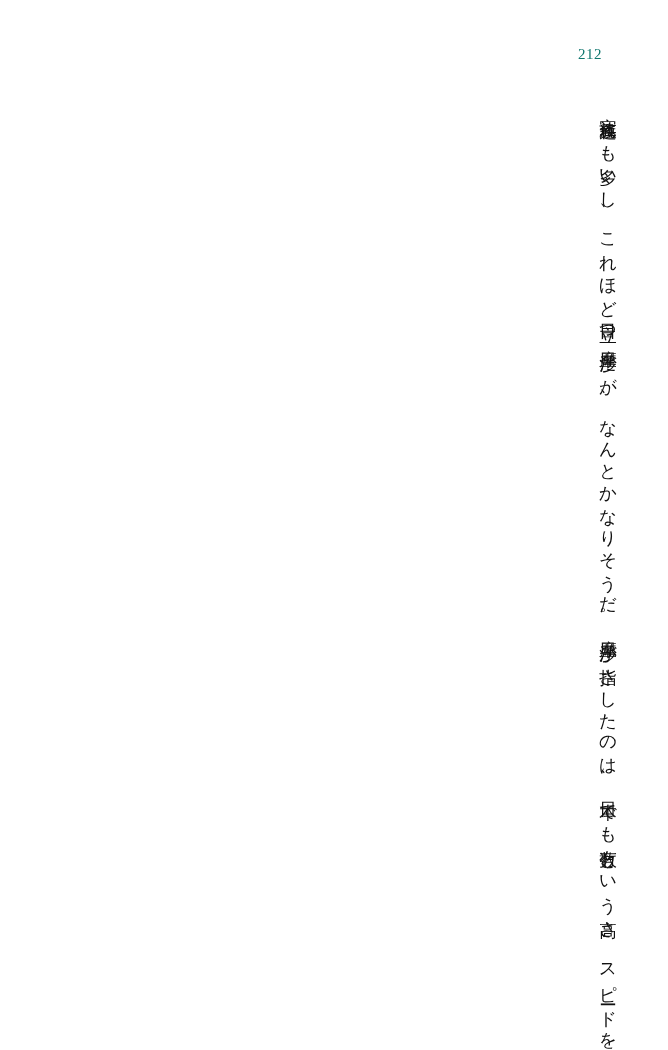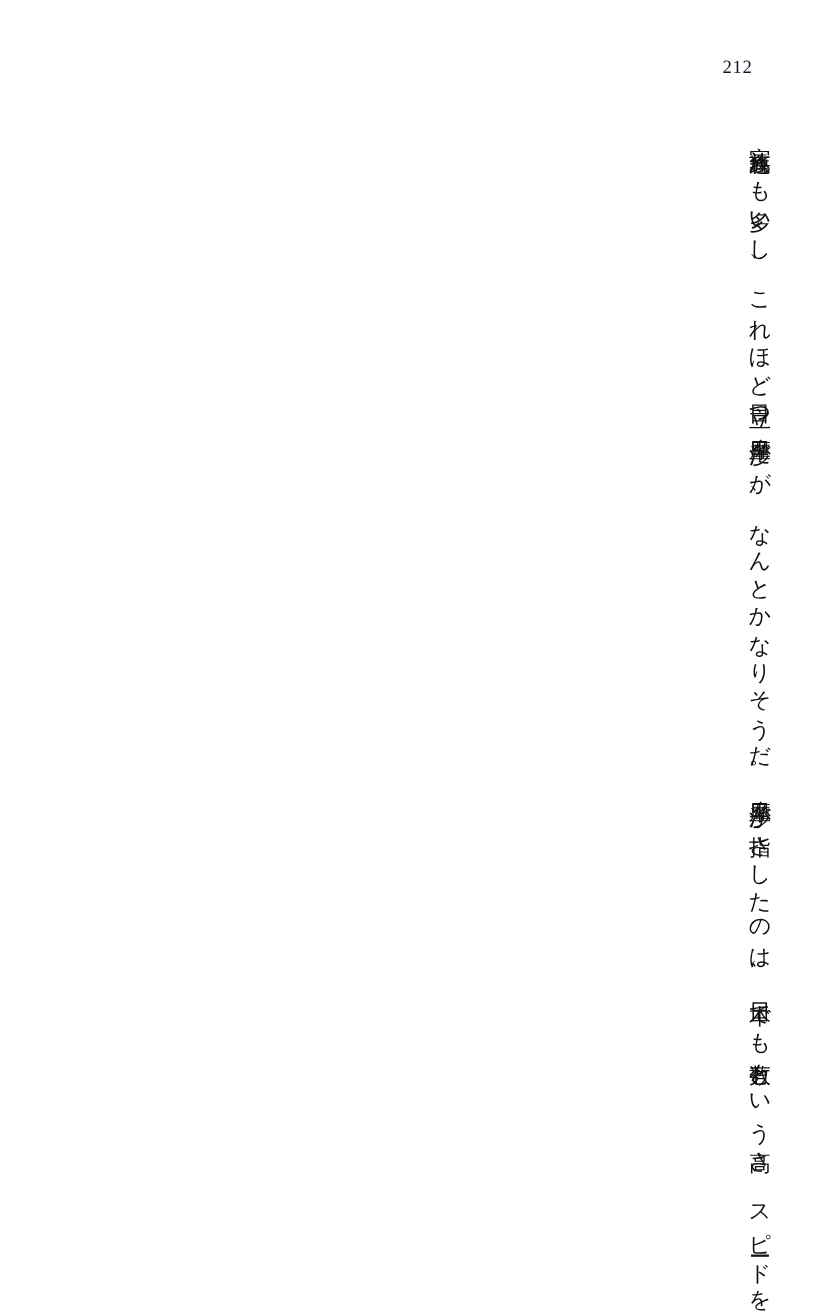--- a/index.html
+++ b/index.html
@@ -16,21 +16,21 @@
     font-family: "Liberation Serif", "DejaVu Serif", serif;
     color: #111111;
   }
   .page-number {
     position: absolute;
     top: 46px;
     right: 66px;
     font-size: 15px;
     letter-spacing: 0.5px;
     font-family: "Liberation Serif", "DejaVu Serif", serif;
-    color: #0f172a;
+    color: #0f766e;
   }
   .body-text {
     position: absolute;
     top: 104px;
     right: 52px;
     height: 900px;
     display: flex;
     flex-direction: row;
     align-items: flex-start;
     writing-mode: vertical-rl;

